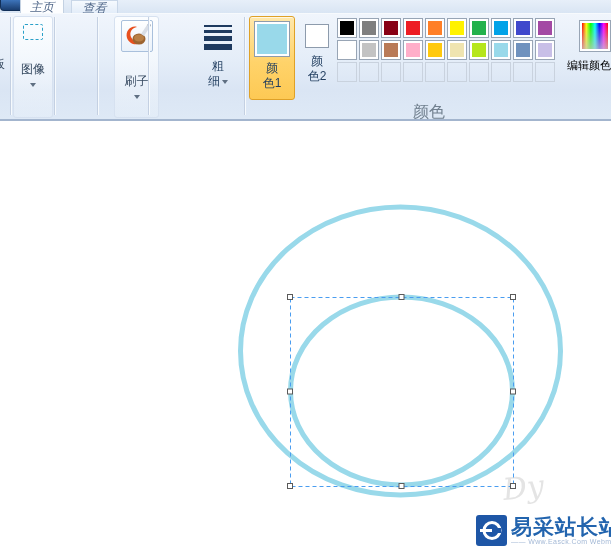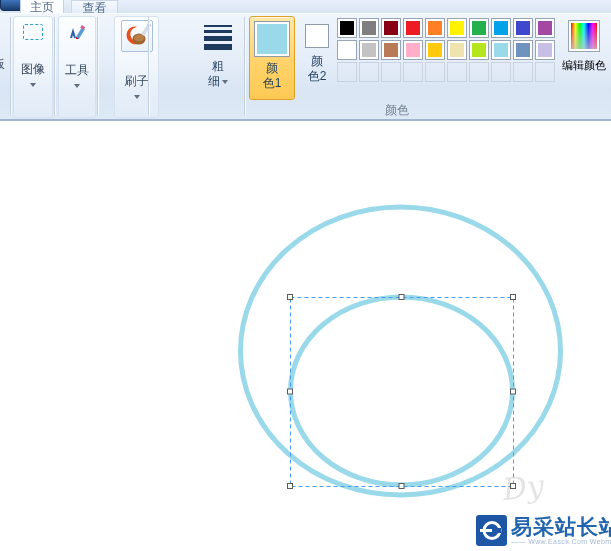--- a/index.html
+++ b/index.html
@@ -2,21 +2,21 @@
 <html><head>
 <meta charset="utf-8">
 <style>
   * { margin:0; padding:0; box-sizing:border-box; }
   html,body { width:611px; height:551px; overflow:hidden; background:#fff;
               font-family:"Liberation Sans","DejaVu Sans",sans-serif; }
   .stage { position:relative; width:611px; height:551px; }
 
   
   .tabrow { position:absolute; left:0; top:0; width:611px; height:13px;
-            background:linear-gradient(#E7EFF9,#D9E5F3); }
+            background:linear-gradient(#E7EFF9,#D9E5F3);font-style:italic; }
   .menu-btn { position:absolute; left:0; top:0; width:38px; height:11px;
               background:linear-gradient(#3D74BA,#1A3E70);
               border-radius:0 0 4px 4px; border:1px solid #123059; border-top:none; }
   .tab { position:absolute; top:0; height:13px; font-size:12px; line-height:15px;
          text-align:center; color:#51688A; }
   .tab.active { left:20px; width:44px; background:#FDFEFF;
                 border-left:1px solid #C3D1E2; border-right:1px solid #C3D1E2; }
   .tab.inactive { left:71px; width:47px;
                   background:linear-gradient(#F6FAFE,#E3EDF9);
                   border:1px solid #C9D7E8; border-bottom:none; }
@@ -60,30 +60,30 @@
              box-shadow:inset 0 0 0 2px #FFFFFF; }
   .swatch2 { margin-top:8px; width:24px; height:24px; border:1px solid #8D9BAC;
              box-shadow:inset 0 0 0 2px #FFFFFF; background:#fff; }
 
   .palette { position:absolute; left:337px; top:4px; display:grid;
              grid-template-columns:repeat(10,20px); grid-auto-rows:20px; gap:2px; }
   .pcell { border:1px solid #98A5B5; box-shadow:inset 0 0 0 2px #FFFFFF; }
   .pempty { border:1px solid #C9D2DE; box-shadow:none; background:transparent; }
 
   .editcolors { position:absolute; left:557px; top:2px; width:54px; height:102px;
-                display:flex; flex-direction:column; align-items:center; }
+                display:flex; flex-direction:column; align-items:flex-end; }
   .rainbow { margin-top:4px; width:32px; height:32px; border:1px solid #98A5B5;
              box-shadow:inset 0 0 0 2px #fff; padding:2px; background:#fff; }
   .rainbow i { display:block; width:100%; height:100%;
      background:linear-gradient(rgba(255,255,255,0) 0%,rgba(200,200,200,.75) 100%),
                 linear-gradient(90deg,#F00,#FF0,#0F0,#0FF,#00F,#F0F,#F00); }
   .editcolors .lbl { font-size:11px; margin-top:6px; }
 
-  .grouplabel { position:absolute; left:385px; top:88px; width:60px; text-align:left;
-                font-size:12px; color:#71808F; }
+  .grouplabel { position:absolute; left:385px; top:88px; width:60px; text-align:right;
+                font-size:16px; color:#71808F; }
 
   
   .canvas-svg { position:absolute; left:0; top:0; width:611px; height:551px; }
 
   
   .logo { position:absolute; left:476px; top:515px; display:flex; align-items:center; }
   .logo-text { margin-left:4px; display:flex; flex-direction:column; }
   .logo-title { font-size:21px; font-weight:bold; color:#2264AE; letter-spacing:1px; line-height:22px; white-space:nowrap; }
   .logo-sub { font-size:7px; color:#A4B9D6; letter-spacing:.4px; white-space:nowrap; }
 </style>
@@ -105,30 +105,20 @@
     </div>
     <div class="vsep" style="left:10px"></div>
 
     <div class="bigbtn" style="left:13px;width:40px">
       <div class="sel-icon"></div>
       <div class="lbl">图像</div>
       <div class="arrow"></div>
     </div>
     <div class="vsep" style="left:54px"></div>
 
-    <div class="bigbtn" style="left:58px;width:38px">
-      <svg class="tools-ico" width="18" height="16" viewBox="0 0 18 16">
-        <polygon points="2,13 5,3 8,13 6,13 5,10 4,13" fill="#2F5FA8"></polygon>
-        <polygon points="8,12 14,2 17,4 11,14 8,14" fill="#5B9BD5"></polygon>
-        <polygon points="8,12 8,14 11,14" fill="#C00000"></polygon>
-        <rect x="13" y="1" width="4" height="3" transform="rotate(33 15 2)" fill="#D65F8E"></rect>
-      </svg>
-      <div class="lbl">工具</div>
-      <div class="arrow"></div>
-    </div>
     <div class="vsep" style="left:97px"></div>
 
     <div class="bigbtn" style="left:114px;width:45px">
       <div class="icon-frame">
         <svg width="28" height="28" viewBox="0 0 28 28">
           <path d="M4 16 C2 9 8 3 14 5 C9 6 6 10 8 15 C10 20 16 21 20 18 C17 24 7 24 4 16 Z" fill="#E8501F"></path>
           <ellipse cx="16" cy="17" rx="6.5" ry="5.5" fill="#9C6430"></ellipse>
           <ellipse cx="16" cy="16" rx="5" ry="3.5" fill="#B98046"></ellipse>
           <polygon points="18,12 24,3 27,5 21,14" fill="#D9DEE6"></polygon>
           <polygon points="24,3 27,5 28,3 26,1" fill="#9AA6B5"></polygon>

